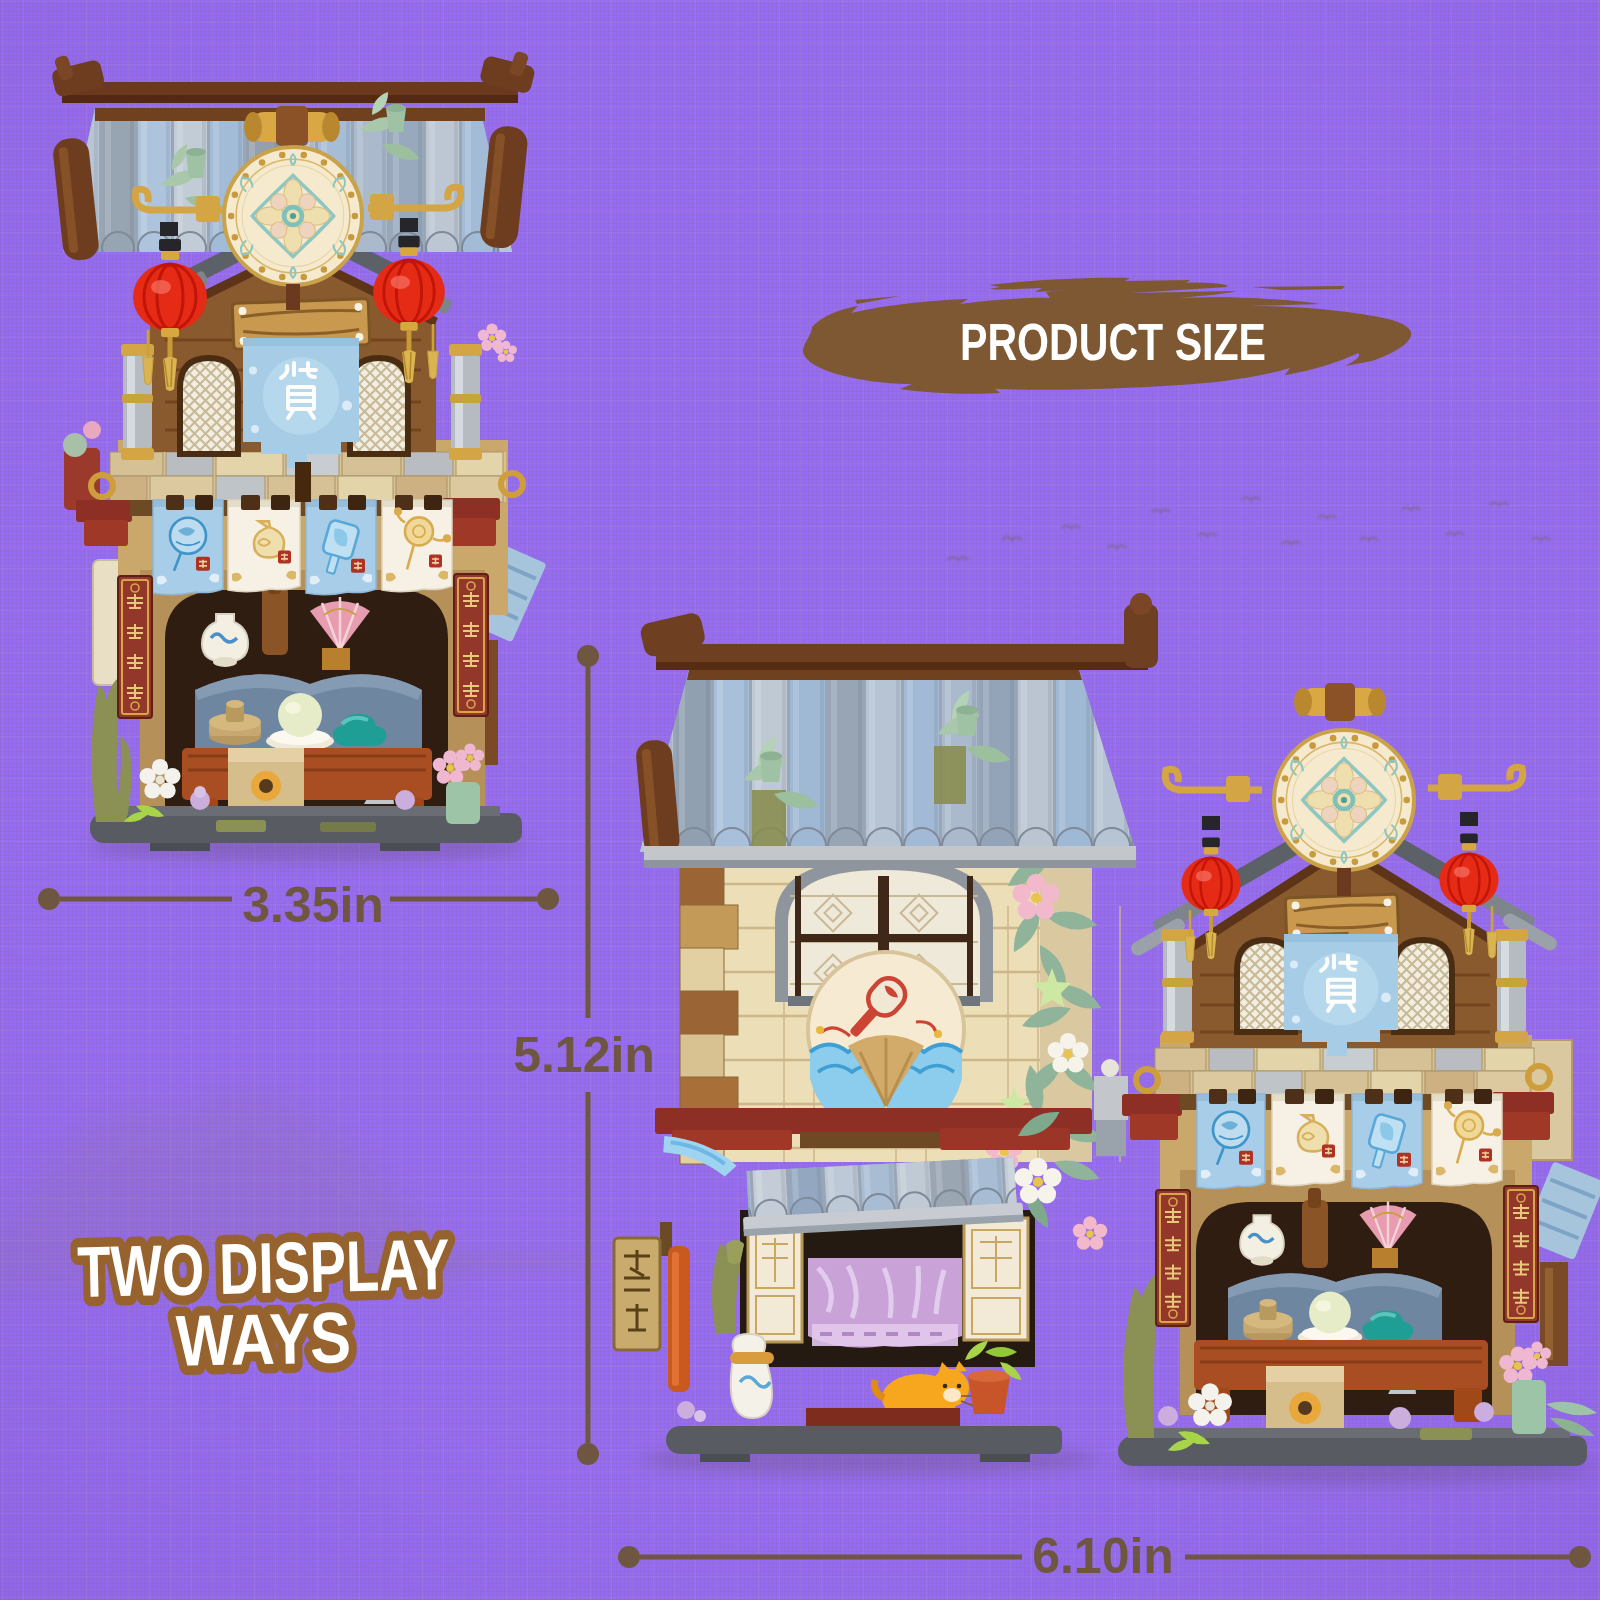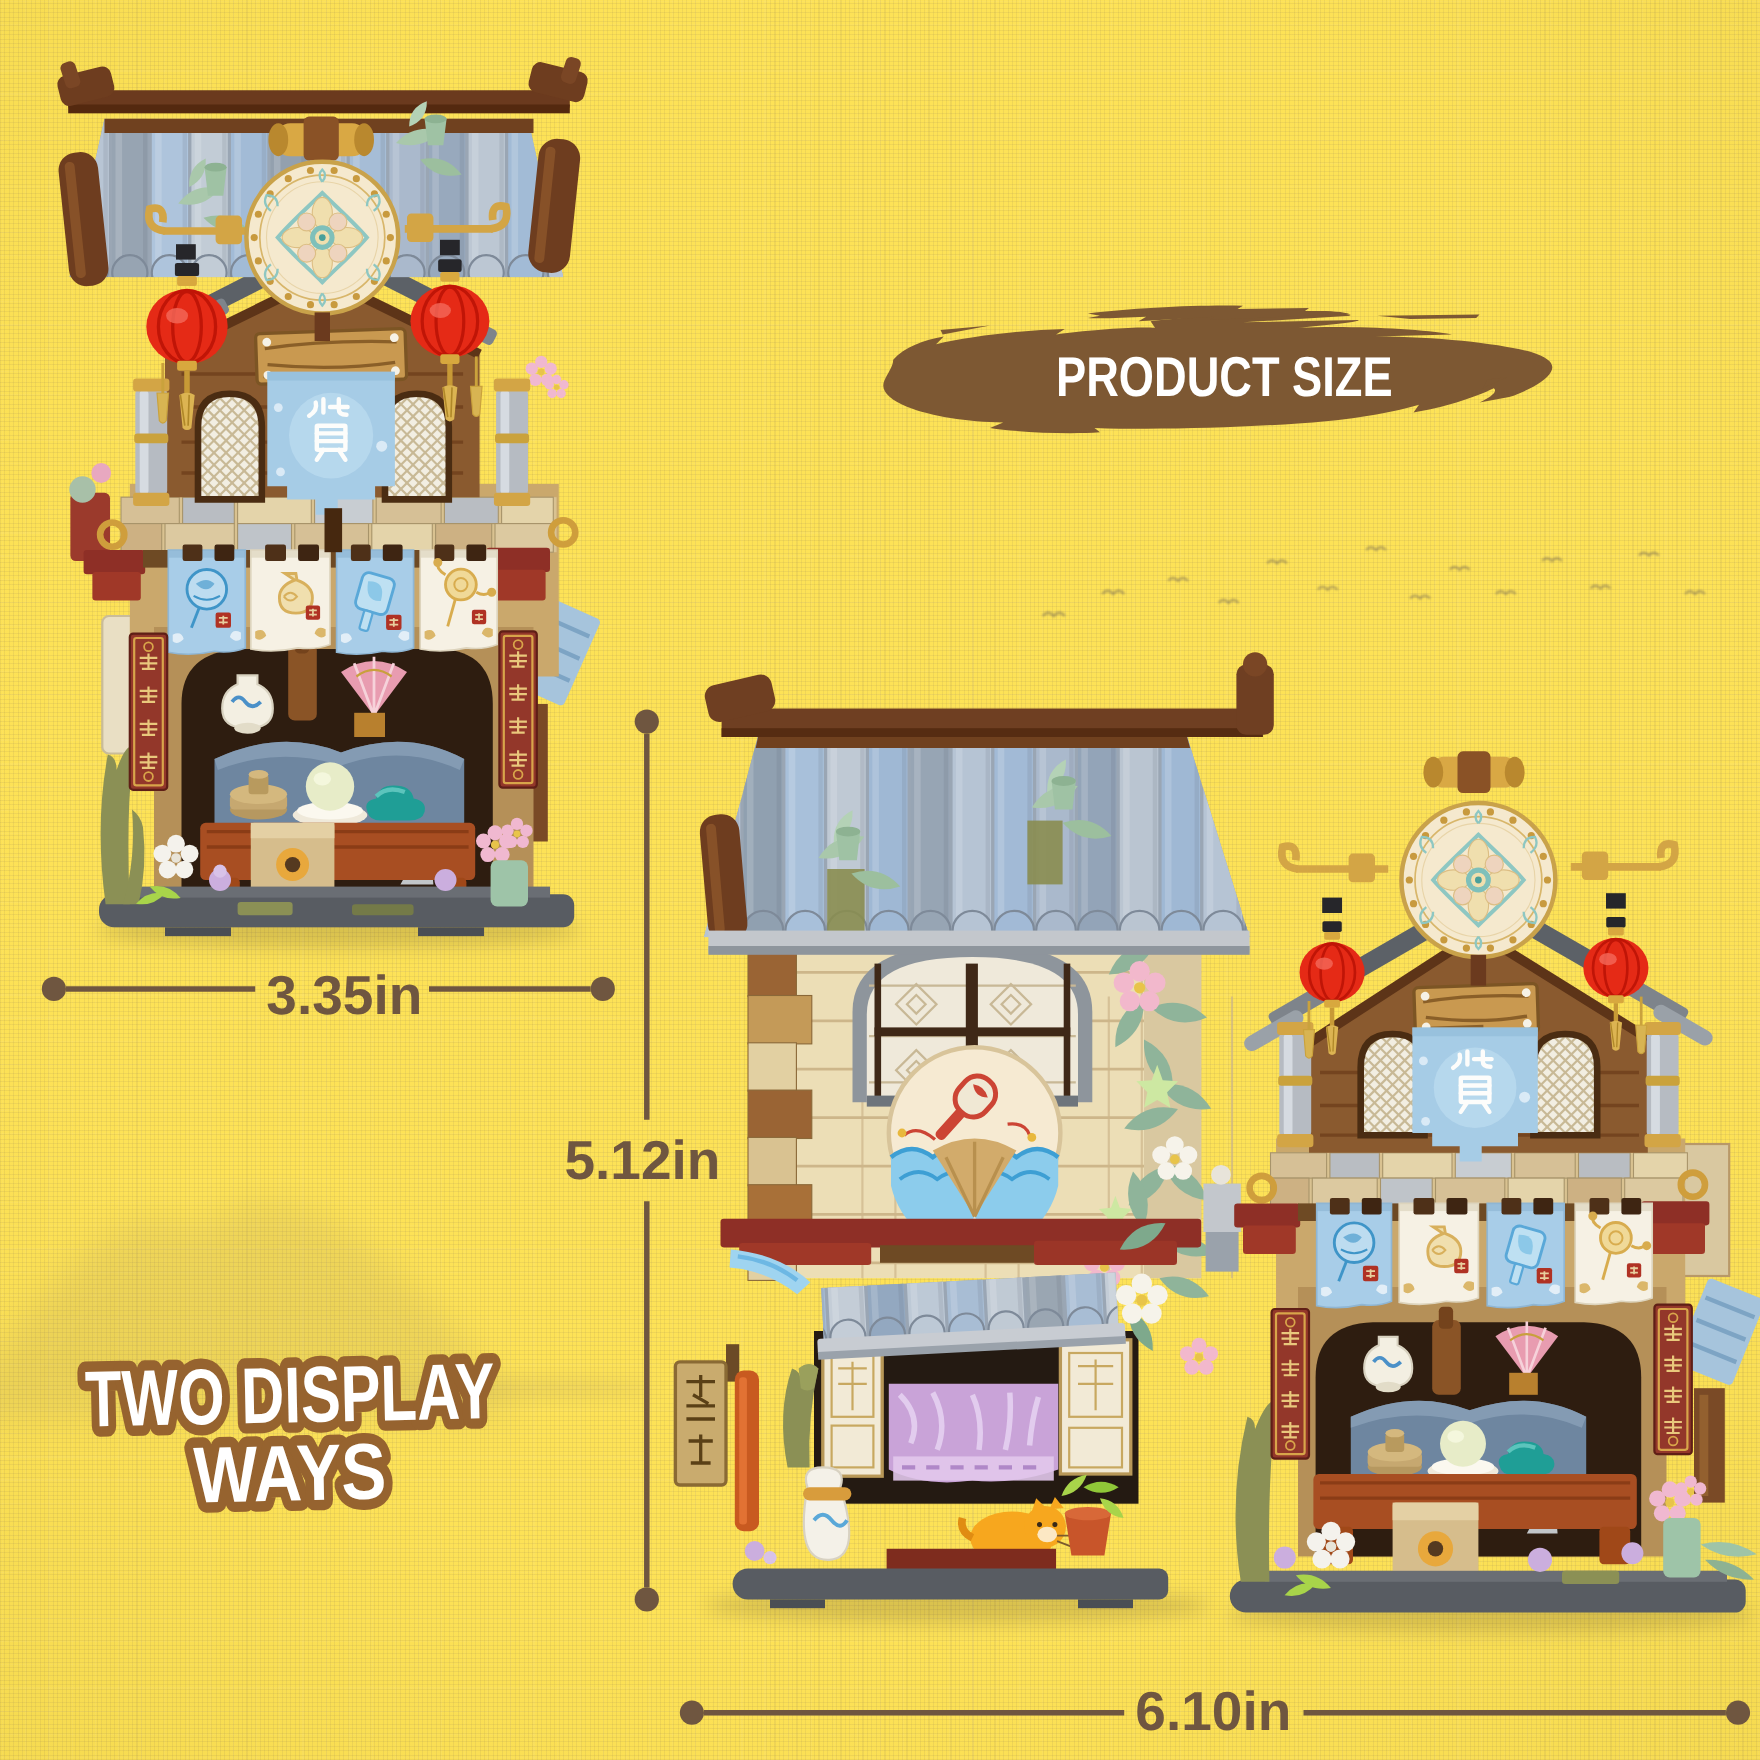--- a/index.html
+++ b/index.html
@@ -1,17 +1,17 @@
 <!DOCTYPE html>
 <html><head>
 <meta charset="utf-8">
 <style>
   html,body{margin:0;padding:0;}
   body{width:1600px;height:1600px;overflow:hidden;font-family:"Liberation Sans",sans-serif;}
-  #stage{position:relative;width:1600px;height:1600px;background:#fde047;}
+  #stage{position:relative;width:1600px;height:1600px;background:#8b5cf6;}
   #tex{position:absolute;inset:0;
     background:
       repeating-linear-gradient(0deg, rgba(122,104,84,.10) 0 1px, rgba(0,0,0,0) 1px 4px),
       repeating-linear-gradient(90deg, rgba(122,104,84,.10) 0 1px, rgba(0,0,0,0) 1px 4px),
       repeating-linear-gradient(0deg, rgba(236,224,203,.07) 2px 3px, rgba(0,0,0,0) 3px 23px),
       repeating-linear-gradient(90deg, rgba(236,224,203,.07) 2px 3px, rgba(0,0,0,0) 3px 23px),
       radial-gradient(120% 120% at 50% 45%, rgba(255,244,225,.10) 0 40%, rgba(93,78,60,.12) 100%);}
   svg{position:absolute;left:0;top:0;}
 </style>
 </head>

